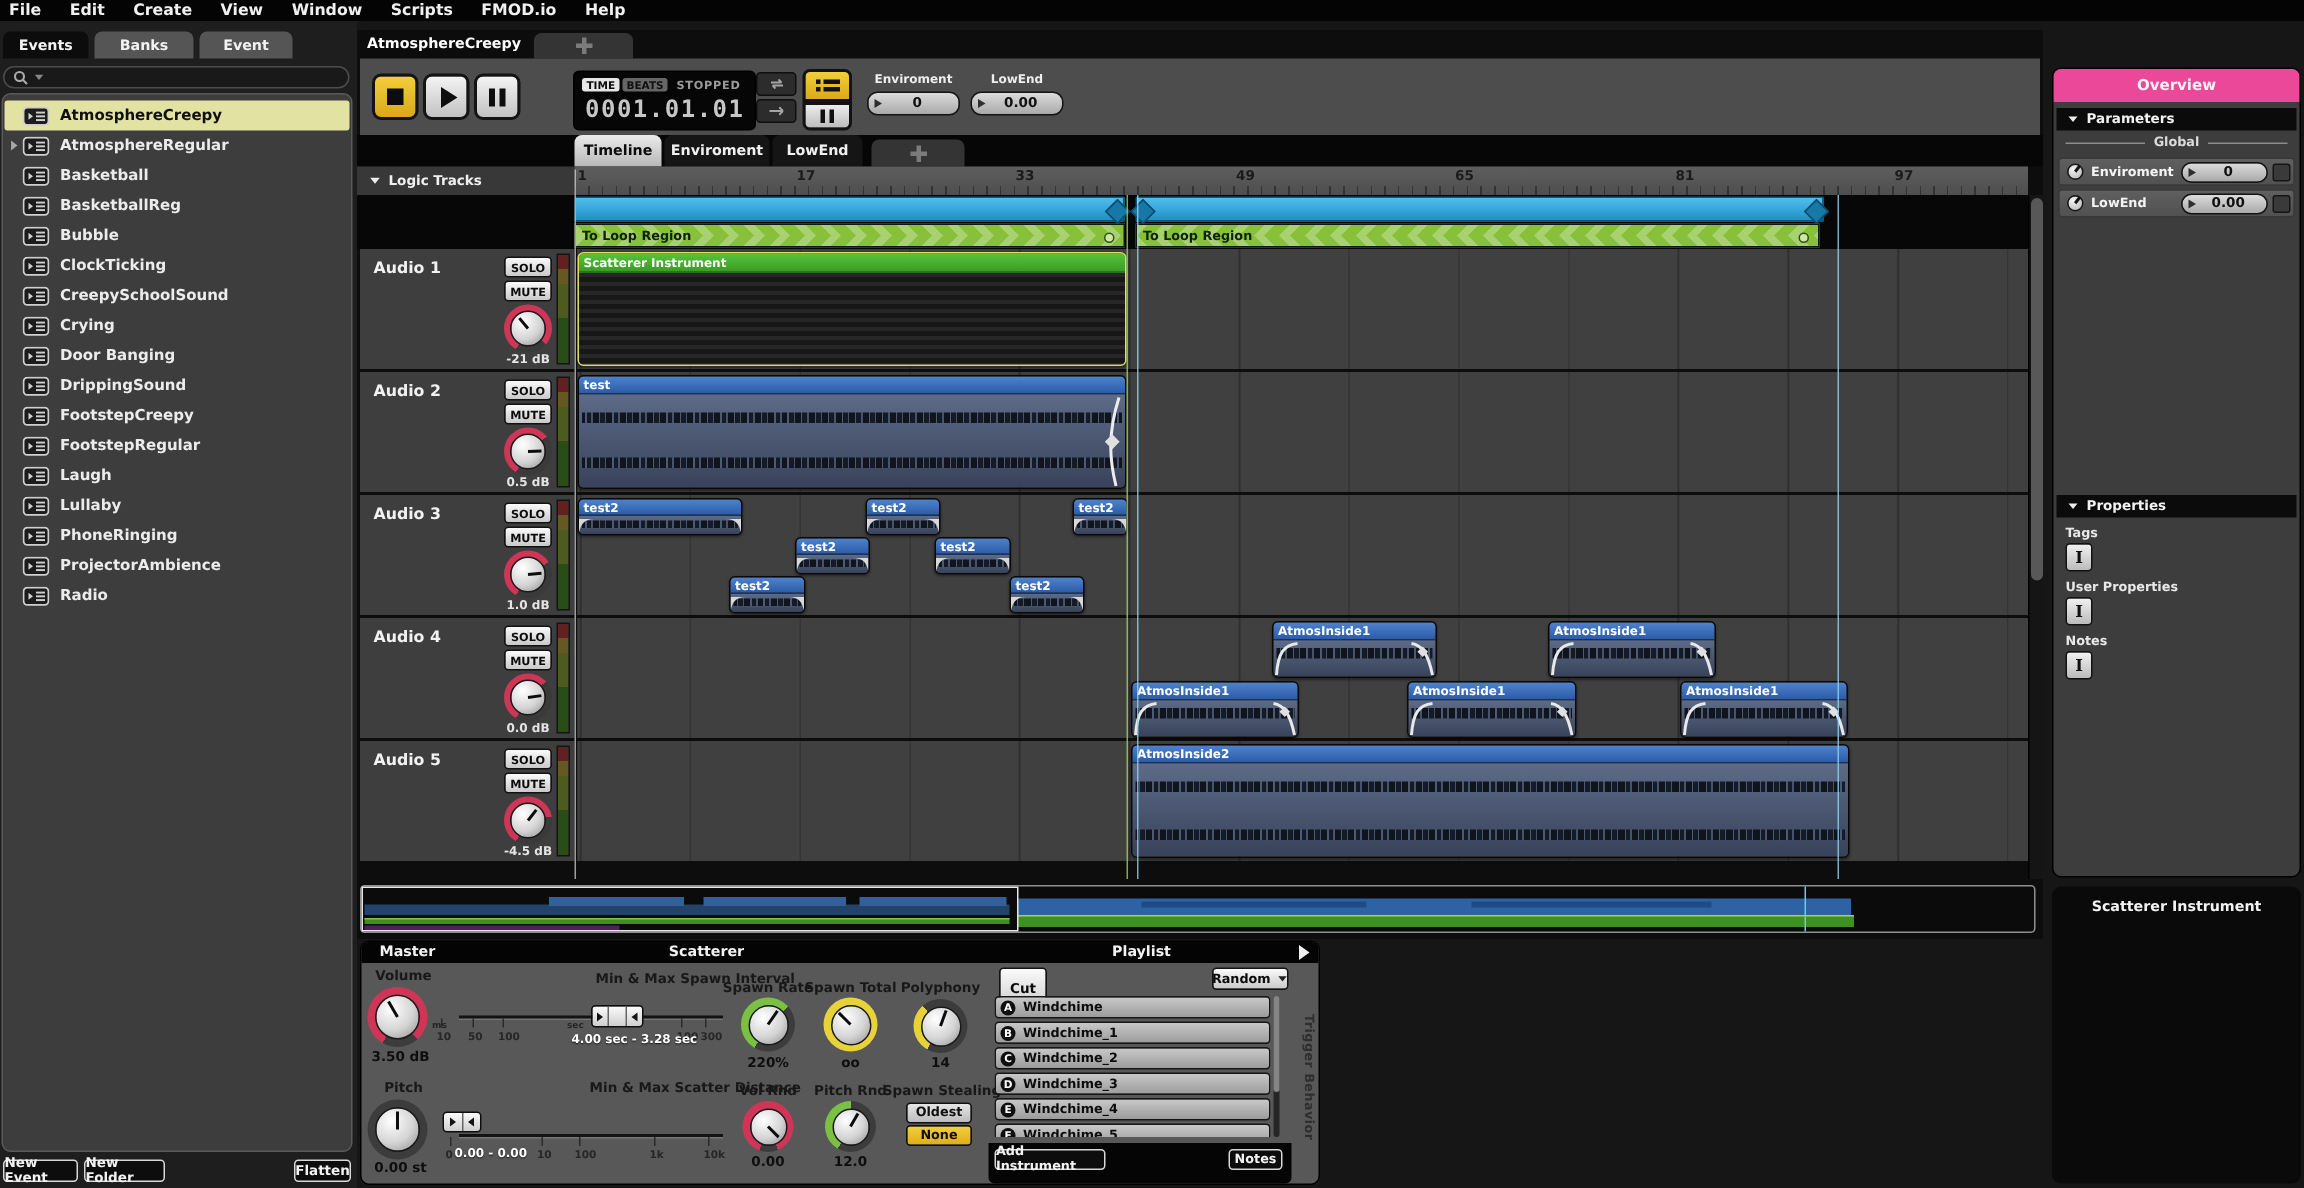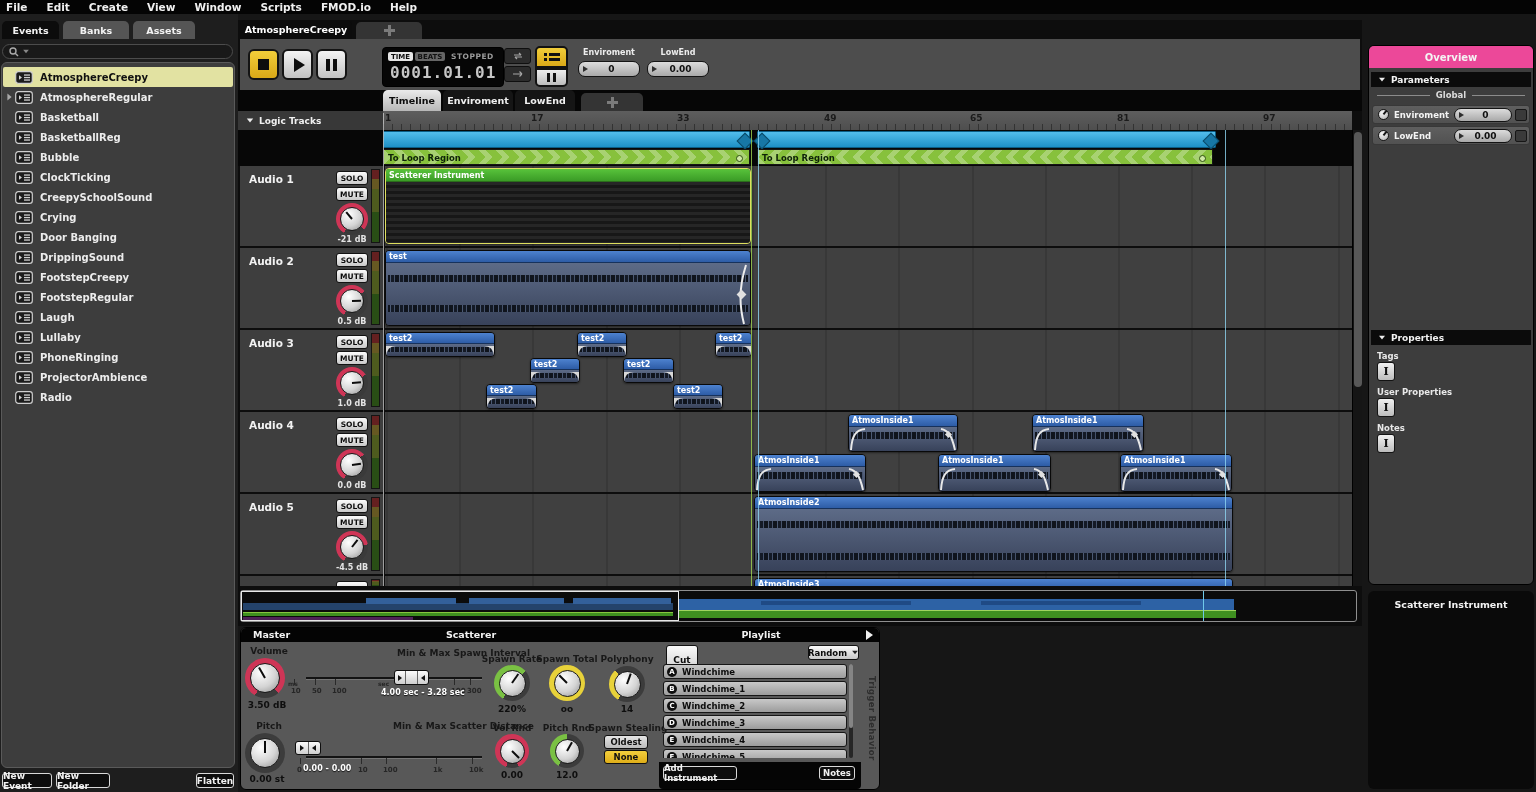--- a/index.html
+++ b/index.html
@@ -151,21 +151,21 @@
 
   <div class="a browser">
     <div class="a" style="left:2px;top:7px;width:234px;height:18px;display:flex;gap:4px;">
       <div class="btab active" style="width:57px;">
           <span>Events</span>
         </div>
       <div class="btab idle" style="width:66px;">
           <span>Banks</span>
         </div>
       <div class="btab idle" style="width:62px;">
-          <span>Assets</span>
+          <span>Event</span>
         </div>
     </div>
     <div class="a search">
       <svg width="10" height="10" viewBox="0 0 10 10">
           <circle cx="4" cy="4" r="3" fill="none" stroke="#aaa" stroke-width="1.4"></circle>
           <line x1="6.2" y1="6.2" x2="9" y2="9" stroke="#aaa" stroke-width="1.4"></line>
         </svg>
       <div class="tri-d" style="border-top-color:#888;transform:scale(.7);"></div>
     </div>
     <div class="a elistbox">
@@ -815,31 +815,20 @@
         <div class="a clip" style="left:369px;top:2px;width:479px;height:76px;">
           <div class="a chd">AtmosInside2</div>
           <div class="a cbd">
             <div class="a wavband" style="top:12px;"></div>
             <div class="a wavband" style="top:44px;"></div>
           </div>
         </div>
       </div>
     </div>
 
-    <div class="a trow" style="top:556px;height:10px;overflow:hidden;">
-      <div class="a thead" style="height:10px;">
-        <div class="a wbtn smbtn" style="top:5px;"></div>
-        <div class="a vu" style="top:3px;height:10px;"></div>
-      </div>
-      <div class="lane a" style="height:10px;">
-        <div class="a clip" style="left:369px;top:2px;width:479px;height:20px;">
-          <div class="a chd">AtmosInside3</div>
-        </div>
-      </div>
-    </div>
 
     <div class="a vline" style="left:145px;top:93px;height:473px;background:#cfcfcf;opacity:.75;"></div>
     <div class="a vline" style="left:513px;top:110px;height:456px;background:#9fd44f;opacity:.8;"></div>
     <div class="a vline" style="left:520px;top:110px;height:456px;background:#8ed6f2;opacity:.8;"></div>
     <div class="a vline" style="left:987px;top:110px;height:456px;background:#8ed6f2;opacity:.8;"></div>
 
     <div class="a scrollbar" style="left:1114px;top:110px;width:10px;height:456px;">
       <div class="a scrollthumb" style="left:1px;top:2px;width:8px;height:255px;"></div>
     </div>
   </div>

